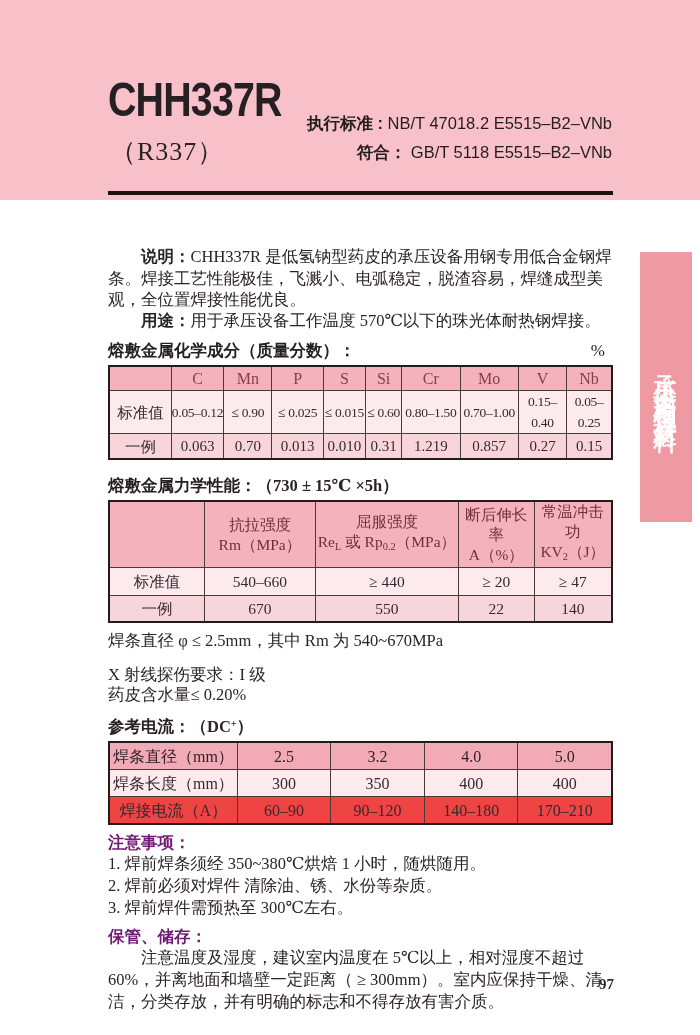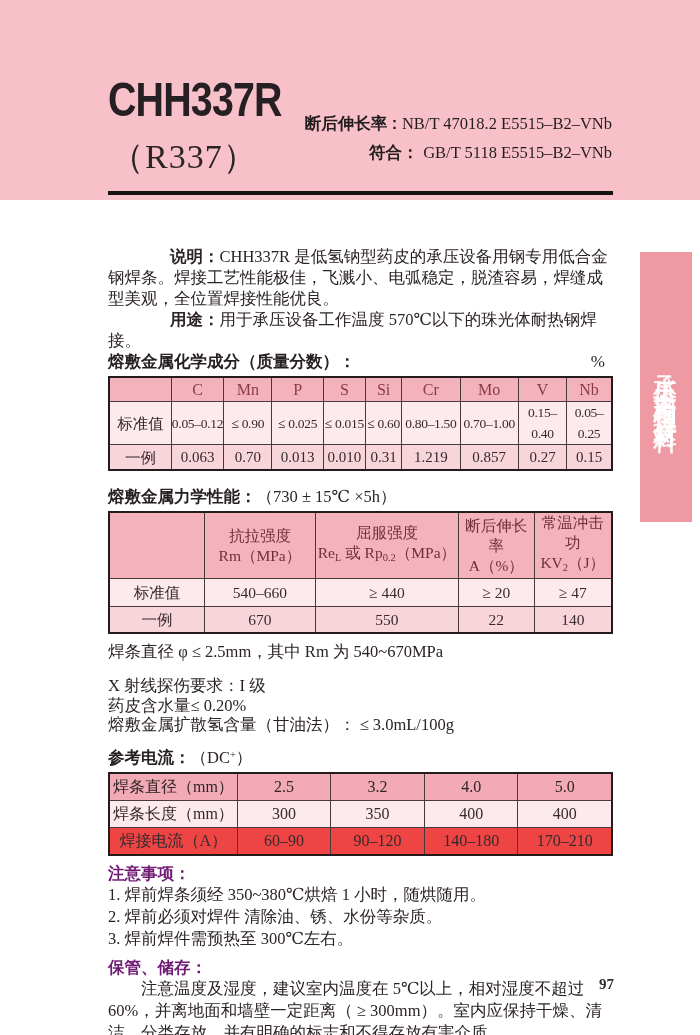--- a/index.html
+++ b/index.html
@@ -4,41 +4,41 @@
 <style>
   html,body{margin:0;padding:0;background:#fff;}
   .page{position:relative;width:700px;height:1035px;background:#ffffff;overflow:hidden;
         font-family:"Liberation Serif","DejaVu Serif",serif;color:#2b2326;}
 
   
   .pink-header{position:absolute;left:0;top:0;width:700px;height:200px;background:#f8c0c8;}
   .model{position:absolute;left:108px;top:72px;font-family:"Liberation Sans","DejaVu Sans",sans-serif;
          font-weight:800;font-size:48px;color:#262024;transform:scaleX(0.82);transform-origin:left top;
          letter-spacing:-1px;white-space:nowrap;}
-  .alias{position:absolute;left:110px;top:134px;font-size:34px;letter-spacing:1px;color:#2a2426;}
+  .alias{position:absolute;left:110px;top:134px;font-size:26px;letter-spacing:1px;color:#2a2426;}
   .standards{position:absolute;right:88px;top:109px;text-align:right;font-size:16.5px;line-height:28px;color:#231d1f;white-space:nowrap;}
   .std-label{font-family:"Liberation Sans","DejaVu Sans",sans-serif;font-weight:700;}
-  .std-value{font-family:Liberation Serif, serif;}
+  .std-value{font-family:Liberation Sans, sans-serif;}
   .header-rule{position:absolute;left:108px;top:191px;width:505px;height:4px;background:#171313;}
 
   
   .side-tab{position:absolute;left:640px;top:252px;width:52px;height:270px;background:#ef9aa3;
             display:flex;align-items:center;justify-content:center;}
   .side-tab-text{writing-mode:vertical-rl;text-orientation:upright;
                  font-family:"Liberation Sans","DejaVu Sans",sans-serif;font-weight:700;
                  font-size:23px;letter-spacing:6px;color:rgba(255,255,255,0.92);}
 
   
   .content{position:absolute;left:108px;top:246px;width:505px;font-size:16.5px;line-height:21px;}
   .para{margin:0;text-indent:2em;}
-  .lbl{font-family:Liberation Sans, sans-serif;font-weight:700;margin-left:29px;}
-
-  .section-row{display:flex;justify-content:space-between;align-items:flex-end;margin-top:0;}
+  .lbl{font-family:Liberation Mono, monospace;font-weight:700;}
+
+  .section-row{display:flex;justify-content:space-between;align-items:flex-end;margin-top:8px;}
   .sec-title{font-family:"Liberation Sans","DejaVu Sans",sans-serif;font-weight:700;font-size:16.5px;color:#262022;}
-  .sec-note{font-family:"Liberation Serif","DejaVu Serif",serif;font-weight:400;font-size:16.5px;}
+  .sec-note{font-family:"Liberation Serif","DejaVu Serif",serif;font-weight:700;font-size:16.5px;}
   .unit{font-size:17px;margin-right:8px;}
   .sec-head{margin-top:15px;}
   .sec-head3{margin-top:9px;}
 
   table.tbl{width:100%;border-collapse:collapse;table-layout:fixed;margin-top:4px;text-align:center;
             color:#352a2c;border:2.5px solid #241c1c;}
   table.tbl td{border:1px solid #493a3a;padding:0;vertical-align:middle;}
 
   .chem .hdr td{background:#f4b2bd;height:23px;font-size:16px;color:#8a3c42;}
   .chem .r1  td{background:#fdeaec;height:26px;font-size:13.5px;letter-spacing:-0.3px;}
@@ -67,21 +67,21 @@
 </style>
 </head>
 <body>
 
 <div class="page">
 
   <header class="pink-header">
     <div class="model">CHH337R</div>
     <div class="alias">（R337）</div>
     <div class="standards">
-      <div><span class="std-label">断后伸长率 : </span><span class="std-value">NB/T 47018.2 E5515–B2–VNb</span></div>
+      <div><span class="std-label">执行标准 : </span><span class="std-value">NB/T 47018.2 E5515–B2–VNb</span></div>
       <div><span class="std-label">符合： </span><span class="std-value">GB/T 5118 E5515–B2–VNb</span></div>
     </div>
     <div class="header-rule"></div>
   </header>
 
   <aside class="side-tab">
     <span class="side-tab-text">承压设备用钢焊接材料</span>
   </aside>
 
   <main class="content">
@@ -194,21 +194,20 @@
         <td>140</td>
       </tr>
     </tbody>
       </table>
 
     <p class="line">焊条直径 φ ≤ 2.5mm，其中 Rm 为 540~670MPa</p>
 
     <div class="spec-block">
       <div>X 射线探伤要求：I 级</div>
       <div>药皮含水量≤ 0.20%</div>
-      <div>熔敷金属扩散氢含量（甘油法）： ≤ 3.0mL/100g</div>
     </div>
 
     <div class="sec-head3">
       <span class="sec-title">参考电流：</span><span class="sec-note"><span>（DC</span><sup>+</sup><span>）</span></span>
     </div>
 
     <table class="tbl current">
       <colgroup>
         <col style="width:25.5%">
           <col style="width:18.6%">

